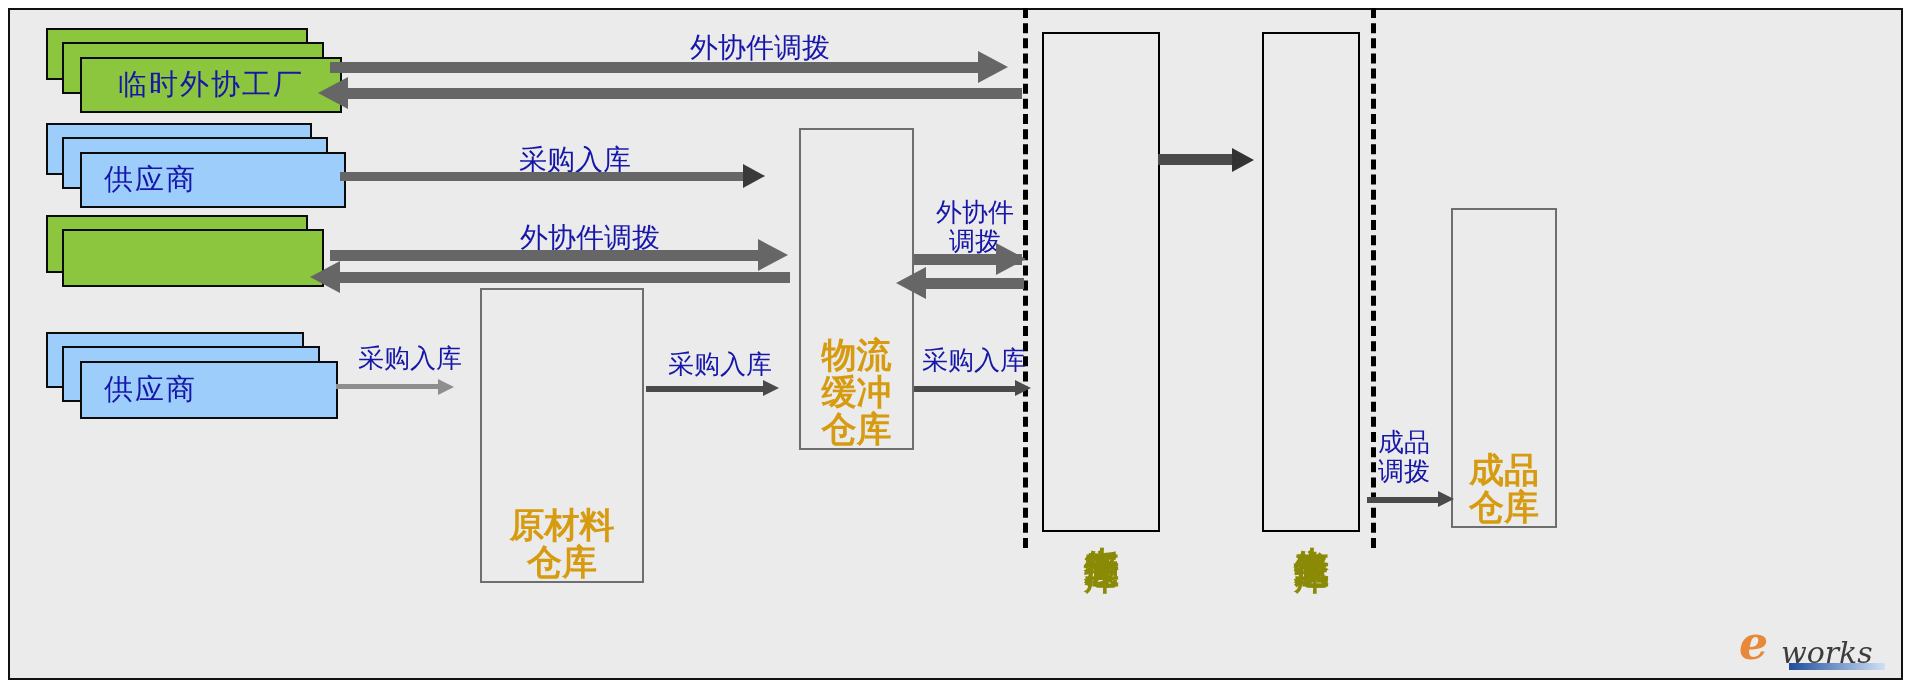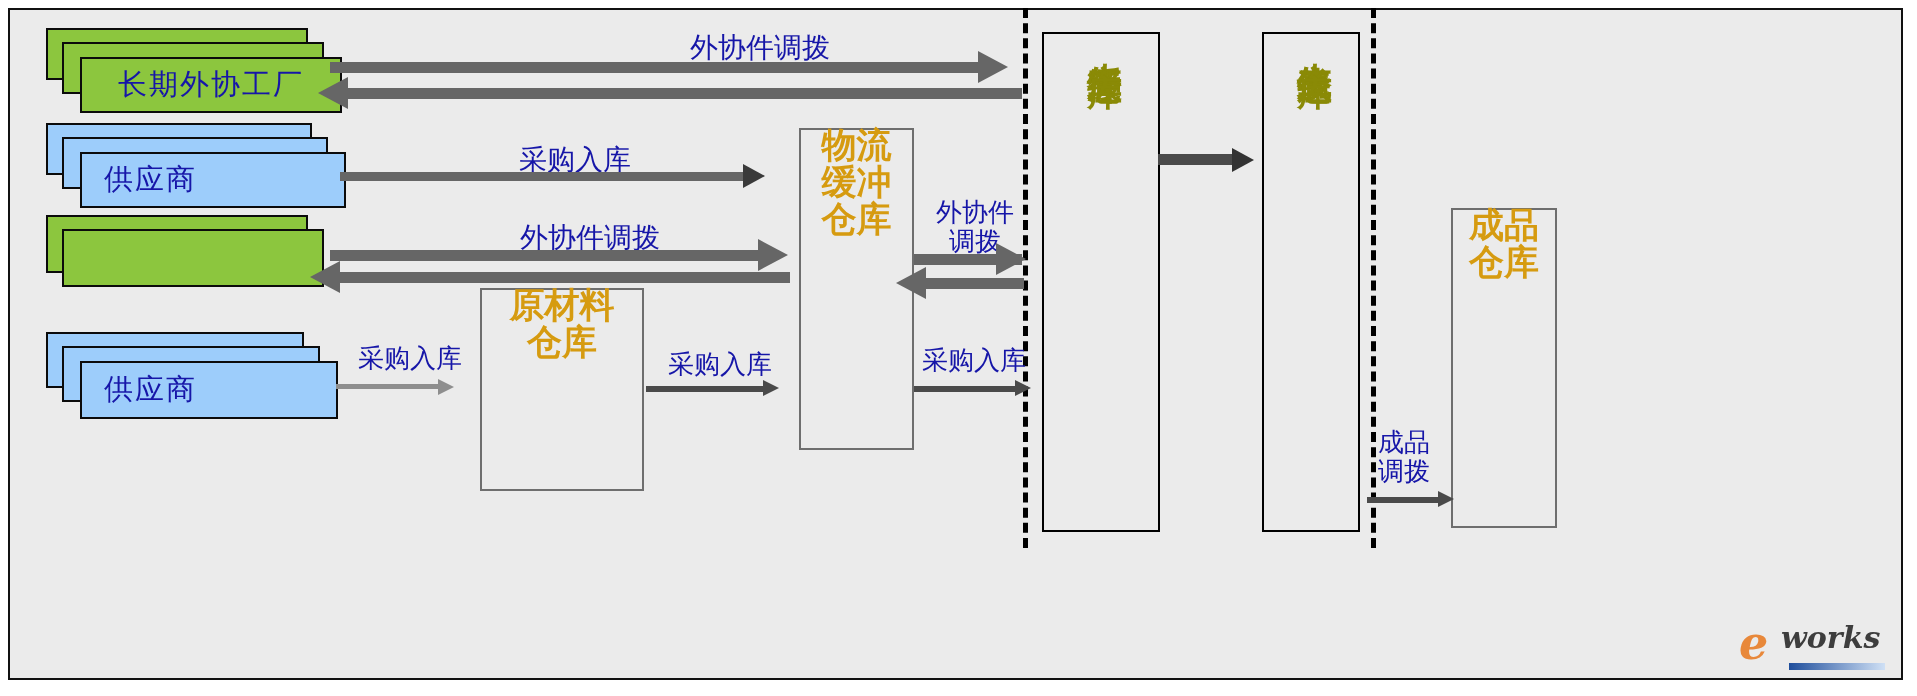--- a/index.html
+++ b/index.html
@@ -11,21 +11,21 @@
   .stack{position:absolute;}
   .card{position:absolute;box-sizing:border-box;border:2px solid #0b0b0b;}
   .card.green{background:#8cc63e;}
   .card.blue{background:#9dcdfb;}
   .card.c0{left:0;top:0;}
   .card.c1{left:16px;top:14px;}
   .card.c2{left:34px;top:29px;display:flex;align-items:center;}
   .card-label{width:100%;text-align:center;color:#1616a8;font-weight:400;letter-spacing:2px;}
 
   
-  .wbox{position:absolute;box-sizing:border-box;background:#ebebeb;display:flex;align-items:flex-start;justify-content:center;font-family:Liberation Mono, monospace;}
+  .wbox{position:absolute;box-sizing:border-box;background:#ebebeb;display:flex;align-items:flex-end;justify-content:center;}
   .wbox .wlabel{text-align:center;font-weight:bold;line-height:1.06;}
   .wbox.gray{border:2px solid #6e6e6e;}
   .wbox.black{border:2px solid #000000;}
   .vert{writing-mode:vertical-rl;text-orientation:upright;letter-spacing:2px;}
 
   
   .arrow{position:absolute;height:0;}
   .shaft{position:absolute;background:#666666;}
   .head{position:absolute;width:0;height:0;}
   .head.r{border-top:16px solid transparent;border-bottom:16px solid transparent;border-left:30px solid #666666;}
@@ -38,34 +38,34 @@
 
   
   .flabel{position:absolute;color:#1616a8;text-align:center;line-height:1.12;white-space:pre-line;}
 
   
   .vdash{position:absolute;width:0;border-left:5px dashed #000;}
 
   
   #logo{position:absolute;right:14px;bottom:6px;width:150px;height:52px;}
   .logo-e{position:absolute;left:2px;top:0px;font-family:"DejaVu Serif","Liberation Serif",serif;font-style:italic;font-weight:bold;font-size:46px;color:#e8883a;line-height:1;}
-  .logo-w{position:absolute;left:44px;top:0;font-family:"DejaVu Serif","Liberation Serif",serif;font-style:italic;font-weight:bold;font-size:30px;color:#3d3d3d;letter-spacing:0px;}
+  .logo-w{position:absolute;left:44px;top:15px;font-family:"DejaVu Serif","Liberation Serif",serif;font-style:italic;font-weight:normal;font-size:30px;color:#3d3d3d;letter-spacing:0px;}
   .logo-bar{position:absolute;left:52px;bottom:2px;width:96px;height:7px;background:linear-gradient(to right,#1f4e9c,#cfe0f5);}
 </style>
 </head>
 <body>
 
 <div id="stage">
  <div id="canvas">
 
   <div class="stack" style="left:36px;top:18px;width:300px;height:82px;">
     <div class="card green c0" style="width:262px;height:52px;"></div>
     <div class="card green c1" style="width:262px;height:52px;"></div>
     <div class="card green c2" style="width:262px;height:56px;">
-      <span class="card-label" style="font-size:29px;">长期外协工厂</span>
+      <span class="card-label" style="font-size:29px;">临时外协工厂</span>
     </div>
   </div>
 
   <div class="stack" style="left:36px;top:113px;width:310px;height:82px;">
     <div class="card blue c0" style="width:266px;height:52px;"></div>
     <div class="card blue c1" style="width:266px;height:52px;"></div>
     <div class="card blue c2" style="width:266px;height:56px;justify-content:flex-start;">
       <span class="card-label" style="font-size:29px;text-align:left;padding-left:22px;">供应商</span>
     </div>
   </div>
@@ -76,21 +76,21 @@
   </div>
 
   <div class="stack" style="left:36px;top:322px;width:300px;height:90px;">
     <div class="card blue c0" style="width:258px;height:56px;"></div>
     <div class="card blue c1" style="width:258px;height:56px;"></div>
     <div class="card blue c2" style="width:258px;height:58px;justify-content:flex-start;">
       <span class="card-label" style="font-size:29px;text-align:left;padding-left:22px;">供应商</span>
     </div>
   </div>
 
-  <div class="wbox gray" style="left:470px;top:278px;width:164px;height:203px;">
+  <div class="wbox gray" style="left:470px;top:278px;width:164px;height:295px;">
     <span class="wlabel" style="font-size:35px;color:#d69b10;white-space:pre-line;">原材料
 仓库</span>
   </div>
 
   <div class="wbox gray" style="left:789px;top:118px;width:115px;height:322px;">
     <span class="wlabel" style="font-size:35px;color:#d69b10;white-space:pre-line;">物流
 缓冲
 仓库</span>
   </div>
 

